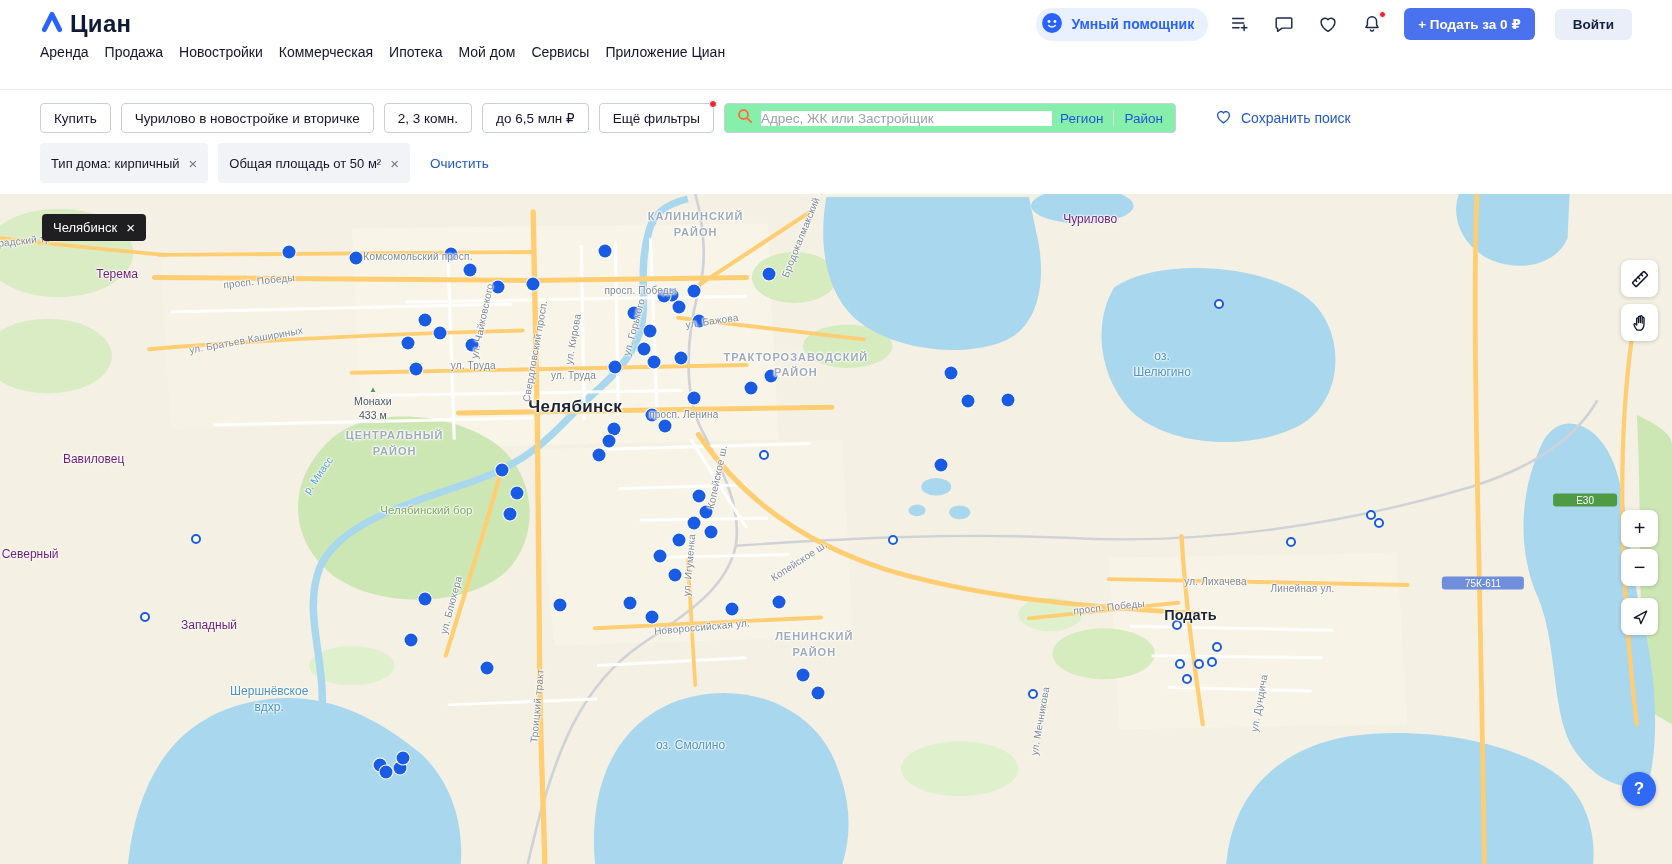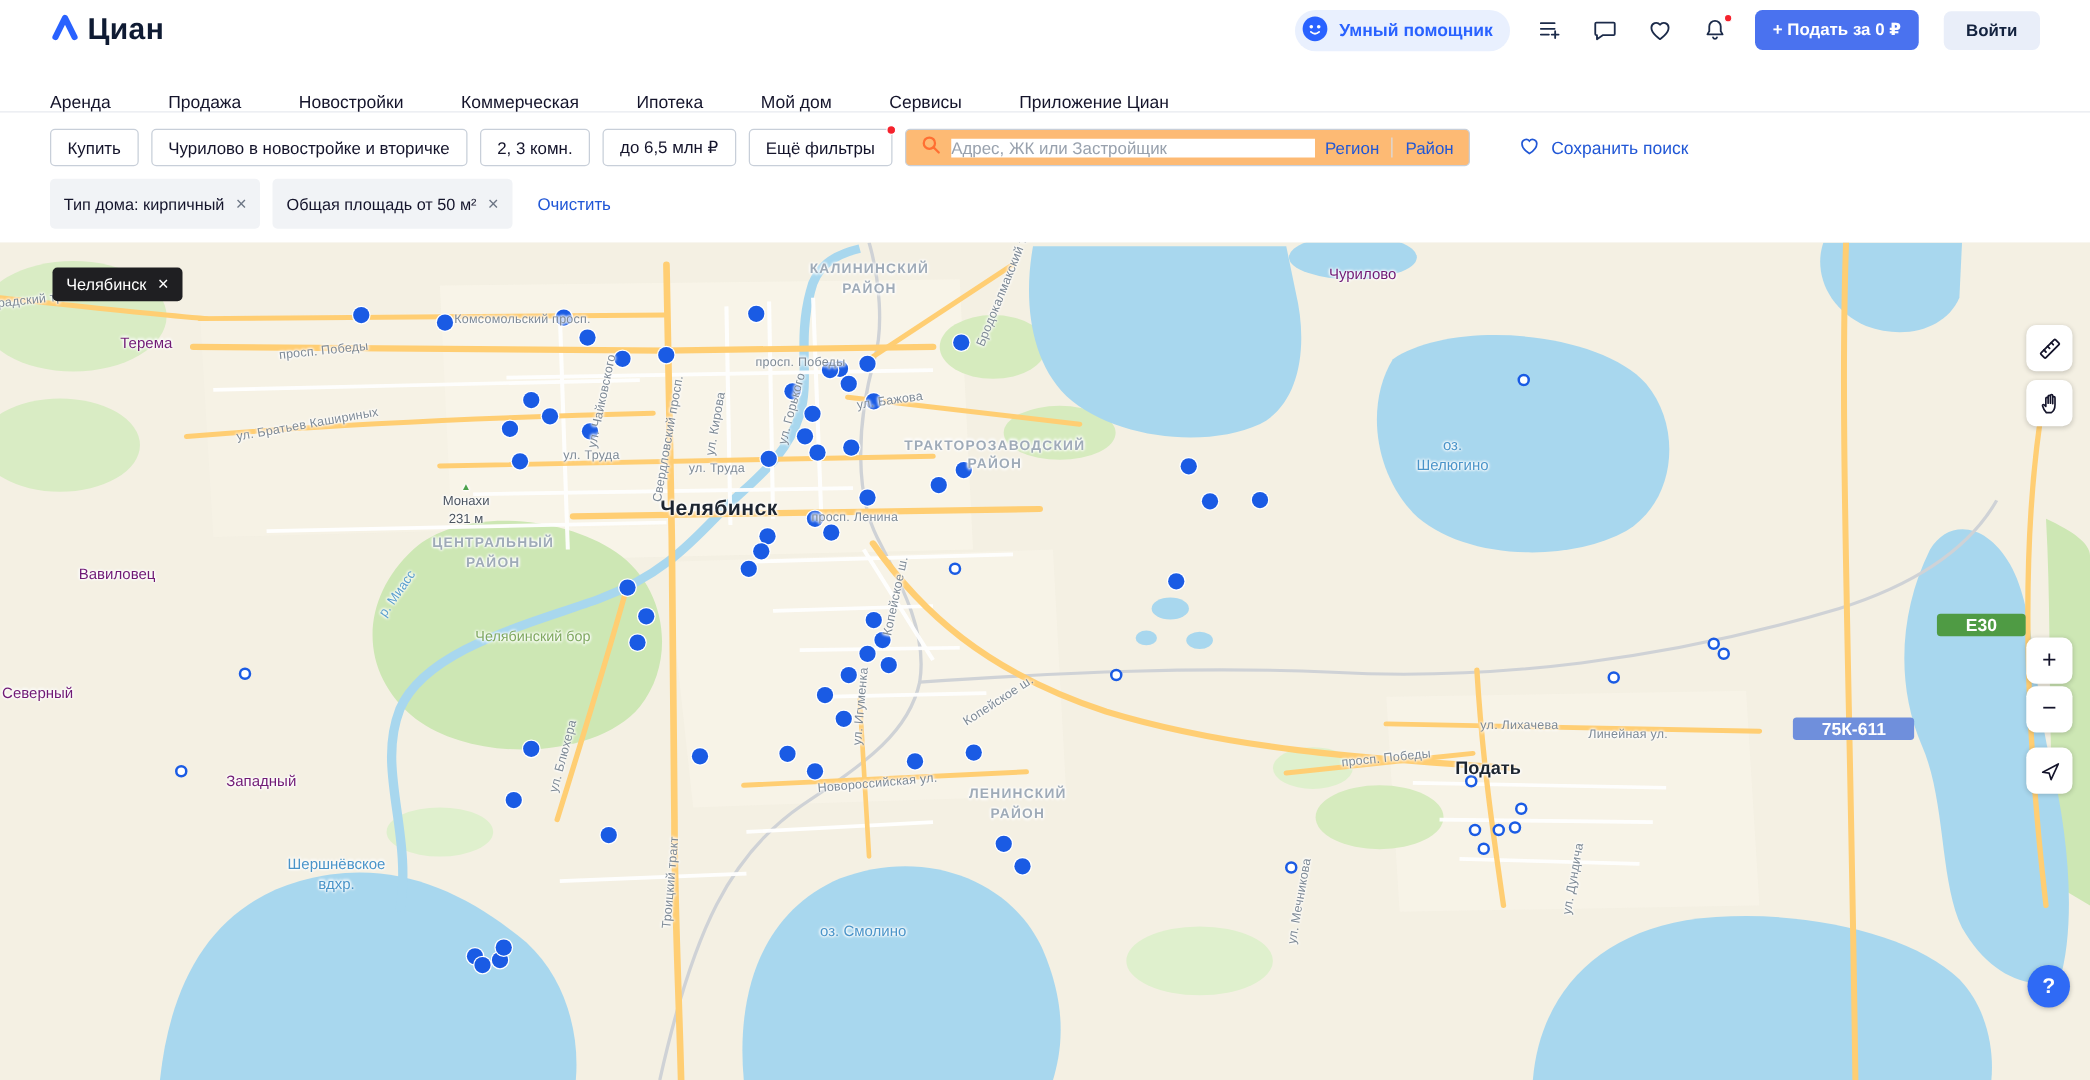--- a/index.html
+++ b/index.html
@@ -17,34 +17,34 @@
   .hicon { position:relative; width:24px; height:24px; display:flex; align-items:center; justify-content:center; cursor:pointer; }
   .hicon svg { stroke:#1c2b4a; fill:none; stroke-width:1.6; stroke-linecap:round; stroke-linejoin:round; }
   .ndot { position:absolute; top:-1px; right:-2px; width:7px; height:7px; background:#f5222d;
     border:1.5px solid #fff; border-radius:50%; }
   .post-btn { background:#4a72ef; color:#fff; border:none; border-radius:6px; font-size:13.5px;
     font-weight:600; padding:8px 14px; cursor:pointer; font-family:inherit; }
   .login-btn { background:#e9eef9; color:#13223f; border:none; border-radius:6px; font-size:13.5px;
     font-weight:600; padding:8px 18px; cursor:pointer; font-family:inherit; }
 
   
-  .mainnav { display:flex; align-items:flex-end; gap:46px; padding:0 40px; height:46px;
+  .mainnav { display:flex; align-items:flex-start; gap:16px; padding:0 40px; height:46px;
     border-bottom:1px solid #e7eaf0; }
   .nav-item { font-size:14px; font-weight:500; color:#14142b; cursor:pointer; white-space:nowrap; }
 
   
   .filters { padding:13px 40px 11px 40px; }
   .frow { display:flex; align-items:center; gap:10px; }
   .frow + .frow { margin-top:10px; }
   .fbtn { height:30px; padding:0 13px; border:1px solid #c8cfd9; border-radius:4px; background:#fff;
     font-size:13.5px; font-weight:500; color:#14142b; display:flex; align-items:center;
     white-space:nowrap; cursor:pointer; font-family:inherit; position:relative; }
   .reddot { position:absolute; top:-4px; right:-4px; width:8px; height:8px; background:#f5222d;
     border:1.5px solid #fff; border-radius:50%; }
-  .search-box { height:30px; width:452px; border:1px solid #c8cfd9; border-radius:4px; background:#fdba74;
+  .search-box { height:30px; width:452px; border:1px solid #c8cfd9; border-radius:4px; background:#86efac;
     display:flex; align-items:center; gap:8px; padding:0 12px; }
   .search-box input { border:none; outline:none; flex:1; font-size:13.5px; color:#14142b; font-family:inherit; }
   .search-box input::placeholder { color:#98a1ad; }
   .region-links { display:flex; align-items:center; gap:10px; font-size:13.5px; font-weight:500; color:#2157d6; }
   .vline { width:1px; height:16px; background:#d7dbe2; }
   .save-search { margin-left:28px; display:flex; align-items:center; gap:8px; color:#2157d6;
     font-size:14px; font-weight:500; cursor:pointer; }
   .chip { background:#f1f3f6; border-radius:4px; height:40px; padding:0 11px; display:flex;
     align-items:center; gap:9px; font-size:13px; color:#14142b; }
   .chip-x { color:#6d7685; font-size:15px; line-height:1; cursor:pointer; }
@@ -64,21 +64,21 @@
   .city   { font-size:17px; font-weight:600; color:#1d2530; letter-spacing:.3px; }
   .city2  { font-size:14.5px; font-weight:600; color:#1d2530; }
   .town   { font-size:12px; font-weight:500; color:#701a75; }
   .district { font-size:11px; font-weight:600; color:#9fabb8; letter-spacing:.09em; line-height:1.4; }
   .water  { font-size:12px; font-weight:500; color:#4a94c9; line-height:1.35; }
   .watersm{ font-size:10.5px; font-weight:500; color:#5b9fcd; }
   .area   { font-size:11.5px; font-weight:500; color:#7fa85f; }
   .poi    { font-size:10.5px; color:#4c5560; line-height:1.3; }
   .poi::before { content:"▲"; display:block; color:#4da14b; font-size:8px; }
   .street { font-size:10px; color:#7e8a96; letter-spacing:.2px; white-space:nowrap; }
-  .badge  { font-size:14px; font-weight:700; color:#fff; padding:1px 23px; border-radius:3px; text-shadow:none; }
+  .badge  { font-size:10px; font-weight:400; color:#fff; padding:1px 23px; border-radius:3px; text-shadow:none; }
   .badge-green { background:#4f9b44; }
   .badge-blue  { background:#6f8fdc; }
 
   .city-chip { position:absolute; top:20px; left:42px; background:#1f1f22; color:#fff; border-radius:4px;
     height:27px; padding:0 11px; display:flex; align-items:center; gap:9px; font-size:13px; cursor:pointer; }
   .city-chip .chip-x { color:#fff; }
 
   .tr-buttons { position:absolute; top:16px; right:14px; display:flex; gap:8px; }
   .map-white-btn { background:#fff; height:37px; border-radius:6px; box-shadow:0 1px 4px rgba(0,0,0,.18);
     display:flex; align-items:center; gap:9px; padding:0 14px; font-size:14px; font-weight:500;
@@ -380,21 +380,21 @@
         <div class="mlabel district" style="left: 48.7%; top: 67.2%;">ЛЕНИНСКИЙ
 РАЙОН</div>
         <div class="mlabel water" style="left: 69.5%; top: 25.3%;">оз.
 Шелюгино</div>
         <div class="mlabel water" style="left: 41.3%; top: 82.3%;">оз. Смолино</div>
         <div class="mlabel water" style="left: 16.1%; top: 75.3%;">Шершнёвское
 вдхр.</div>
         <div class="mlabel watersm" style="left: 19%; top: 42%; transform: translate(-50%, -50%) rotate(-55deg);">р. Миасс</div>
         <div class="mlabel area" style="left: 25.5%; top: 47.1%;">Челябинский бор</div>
         <div class="mlabel poi" style="left: 22.3%; top: 31.3%;">Монахи
-231 м</div>
+433 м</div>
         <div class="mlabel street" style="left: 25%; top: 9.2%;">Комсомольский просп.</div>
         <div class="mlabel street" style="left: 15.5%; top: 13%; transform: translate(-50%, -50%) rotate(-6deg);">просп. Победы</div>
         <div class="mlabel street" style="left: 38.3%; top: 14.3%;">просп. Победы</div>
         <div class="mlabel street" style="left: 28.8%; top: 18.9%; transform: translate(-50%, -50%) rotate(-78deg);">ул. Чайковского</div>
         <div class="mlabel street" style="left: 14.7%; top: 21.8%; transform: translate(-50%, -50%) rotate(-10deg);">ул. Братьев Кашириных</div>
         <div class="mlabel street" style="left: 32%; top: 23.5%; transform: translate(-50%, -50%) rotate(-80deg);">Свердловский просп.</div>
         <div class="mlabel street" style="left: 34.3%; top: 21.7%; transform: translate(-50%, -50%) rotate(-80deg);">ул. Кирова</div>
         <div class="mlabel street" style="left: 37.9%; top: 19.9%; transform: translate(-50%, -50%) rotate(-75deg);">ул. Горького</div>
         <div class="mlabel street" style="left: 42.6%; top: 18.9%; transform: translate(-50%, -50%) rotate(-8deg);">ул. Бажова</div>
         <div class="mlabel street" style="left: 28.3%; top: 25.5%;">ул. Труда</div>

